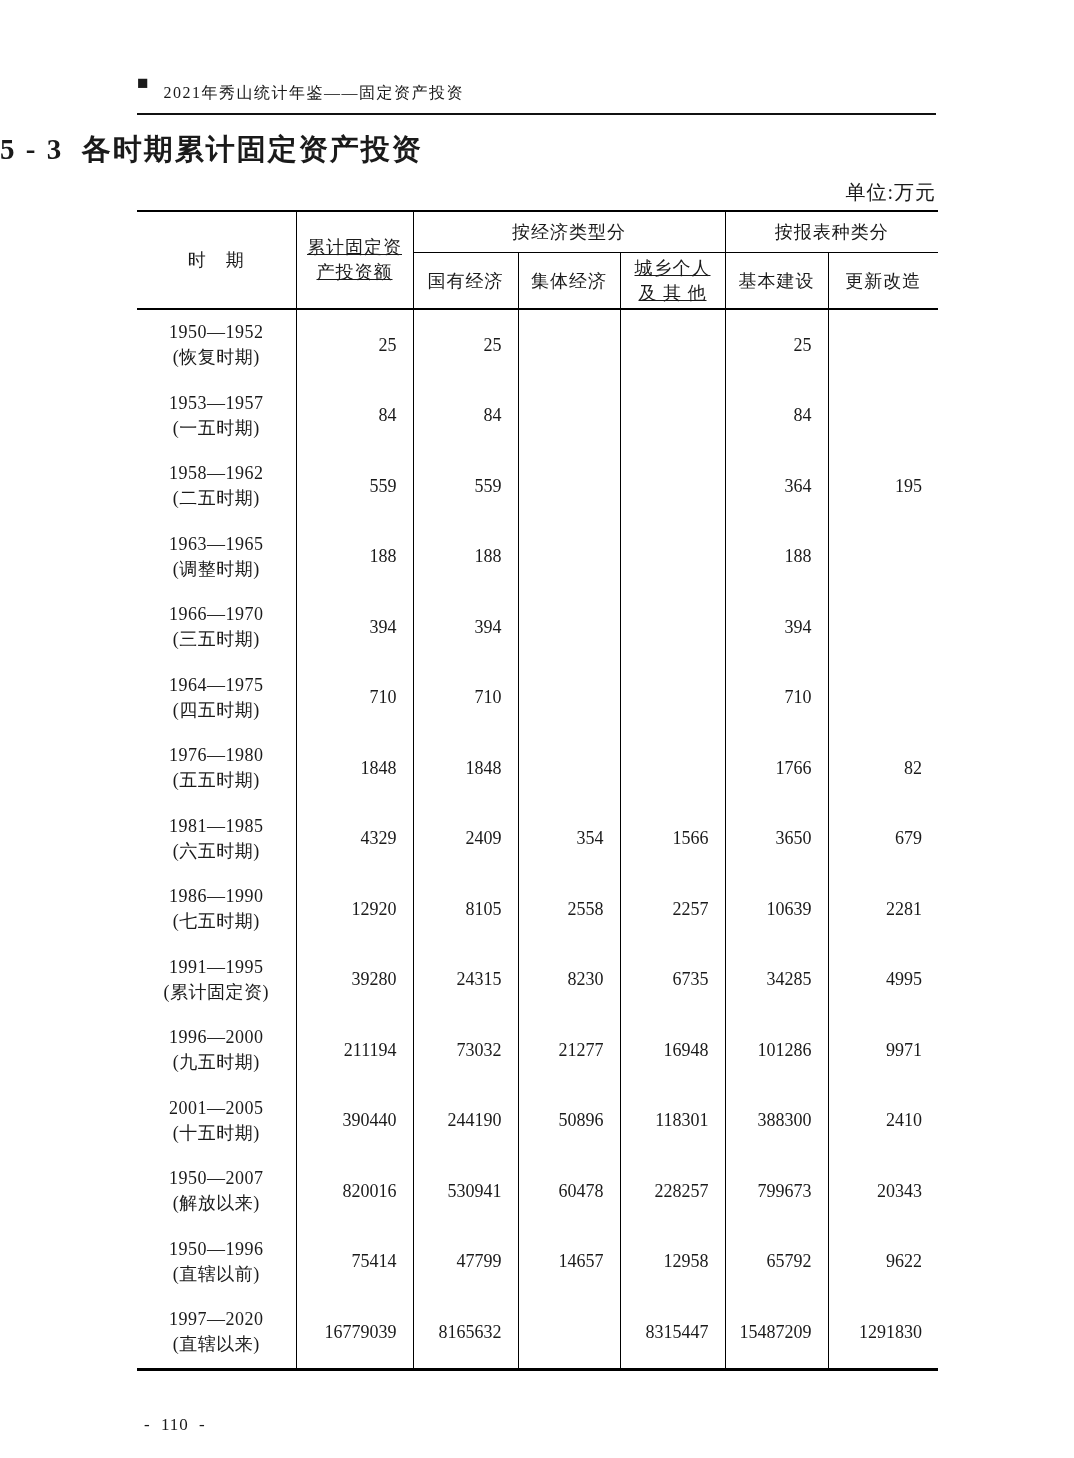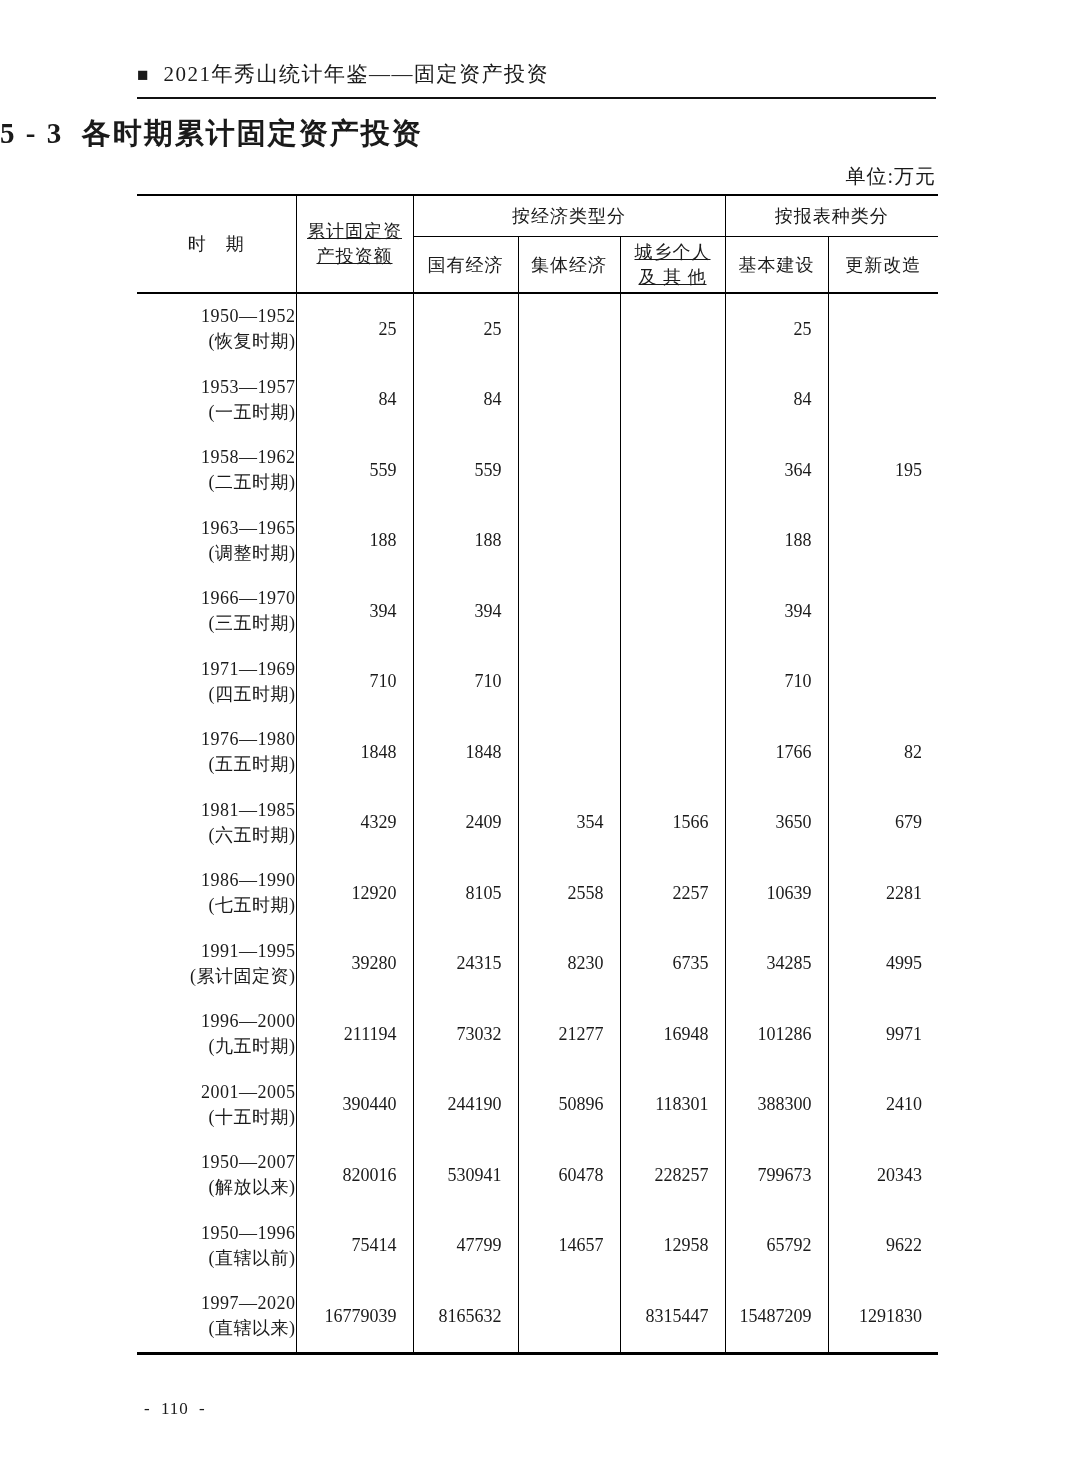--- a/index.html
+++ b/index.html
@@ -14,21 +14,21 @@
   
   .doc-header {
     width:799px;
     margin:60px 0 0 137px;
     display:flex; align-items:center; gap:15px;
     padding-bottom:9px;
     border-bottom:2.5px solid #111;
     box-sizing:border-box;
   }
   .doc-header .marker { font-size:19px; line-height:1; }
-  .doc-header .htext { font-size:21px; letter-spacing:1.5px; }
+  .doc-header .htext { font-size:16px; letter-spacing:1.5px;margin-top:23px; }
 
   .doc-title {
     margin-top:15px;
     text-align:left;
     font-size:29px;
     font-weight:bold;
     letter-spacing:2px;
     white-space:pre;
   }
 
@@ -59,21 +59,21 @@
   table.stat thead th { font-size:18px; text-align:center; letter-spacing:1px; }
   table.stat thead tr.grp th { height:40px; }
   table.stat thead tr.grp th.group { border-bottom:1.5px solid #000; }
   table.stat thead tr.sub th { height:55px; }
   table.stat thead tr.sub th,
   table.stat thead th.span2 { border-bottom:2.5px solid #000; }
   .pre { white-space:pre-line; line-height:25px;text-decoration:underline; }
 
   table.stat tbody td { height:70.5px; font-size:18px; }
   table.stat tbody td.num { text-align:right; padding-right:16px; }
-  table.stat tbody td.period { text-align:right; line-height:25px; letter-spacing:0.5px; }
+  table.stat tbody td.period { text-align:center; line-height:25px; letter-spacing:0.5px; }
 
   .page-num {
     margin:44px 0 0 144px;
     font-size:17px;
     word-spacing:5px;
     letter-spacing:1px;
   }
 </style>
 </head>
 <body>
@@ -172,21 +172,21 @@
           </td>
         <td class="num">394</td>
         <td class="num">394</td>
         <td class="num"></td>
         <td class="num"></td>
         <td class="num">394</td>
         <td class="num"></td>
       </tr>
       <tr>
         <td class="period first">
-            <div>1971—1969</div>
+            <div>1964—1975</div>
             <div>(四五时期)</div>
           </td>
         <td class="num">710</td>
         <td class="num">710</td>
         <td class="num"></td>
         <td class="num"></td>
         <td class="num">710</td>
         <td class="num"></td>
       </tr>
       <tr>

